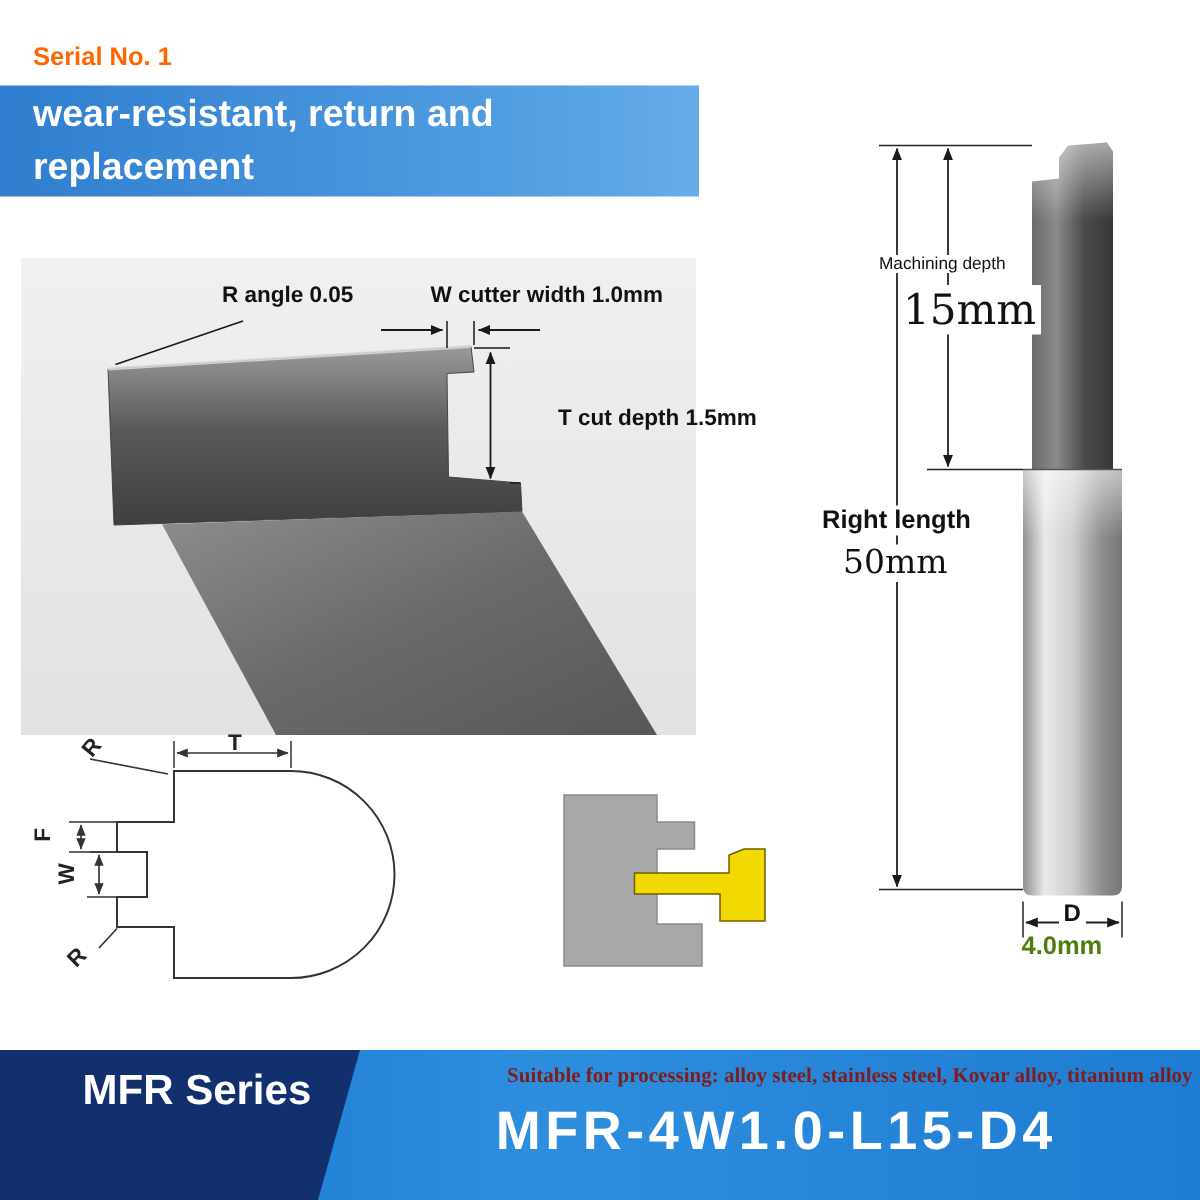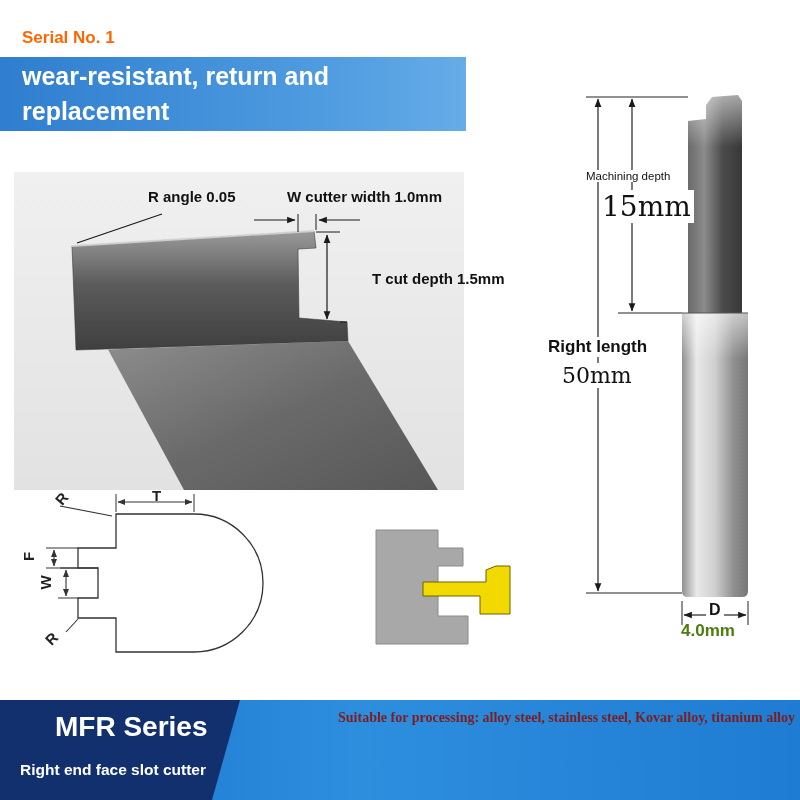--- a/index.html
+++ b/index.html
@@ -161,16 +161,16 @@
   <div class="abs dlabel" style="left:46px;top:630px;transform:rotate(-45deg);">R</div>
 
   <svg class="abs" style="left:368px;top:524px;" width="160" height="130" viewBox="0 0 160 130">
     <path d="M 8,6 L 70,6 L 70,24 L 95,24 L 95,42 L 70,42 L 70,92 L 100,92 L 100,120 L 8,120 Z" fill="#a8a8a8" stroke="#8a8a8a" stroke-width="1"></path>
     <path d="M 55,58 L 118,58 L 118,46 L 128,42 L 142,42 L 142,90 L 112,90 L 112,72 L 55,72 Z" fill="#f2da00" stroke="#6b6200" stroke-width="1"></path>
   </svg>
 
   <div class="abs footer"></div>
   <div class="abs footer-navy"></div>
   <div class="abs series">MFR Series</div>
-  <div class="abs subtitle">Right end face slot cutter</div>
   <div class="abs suitable">Suitable for processing: alloy steel, stainless steel, Kovar alloy, titanium alloy</div>
+  <div class="abs model">MFR-4W1.0-L15-D4</div>
 
 </div>
 
 </body></html>

